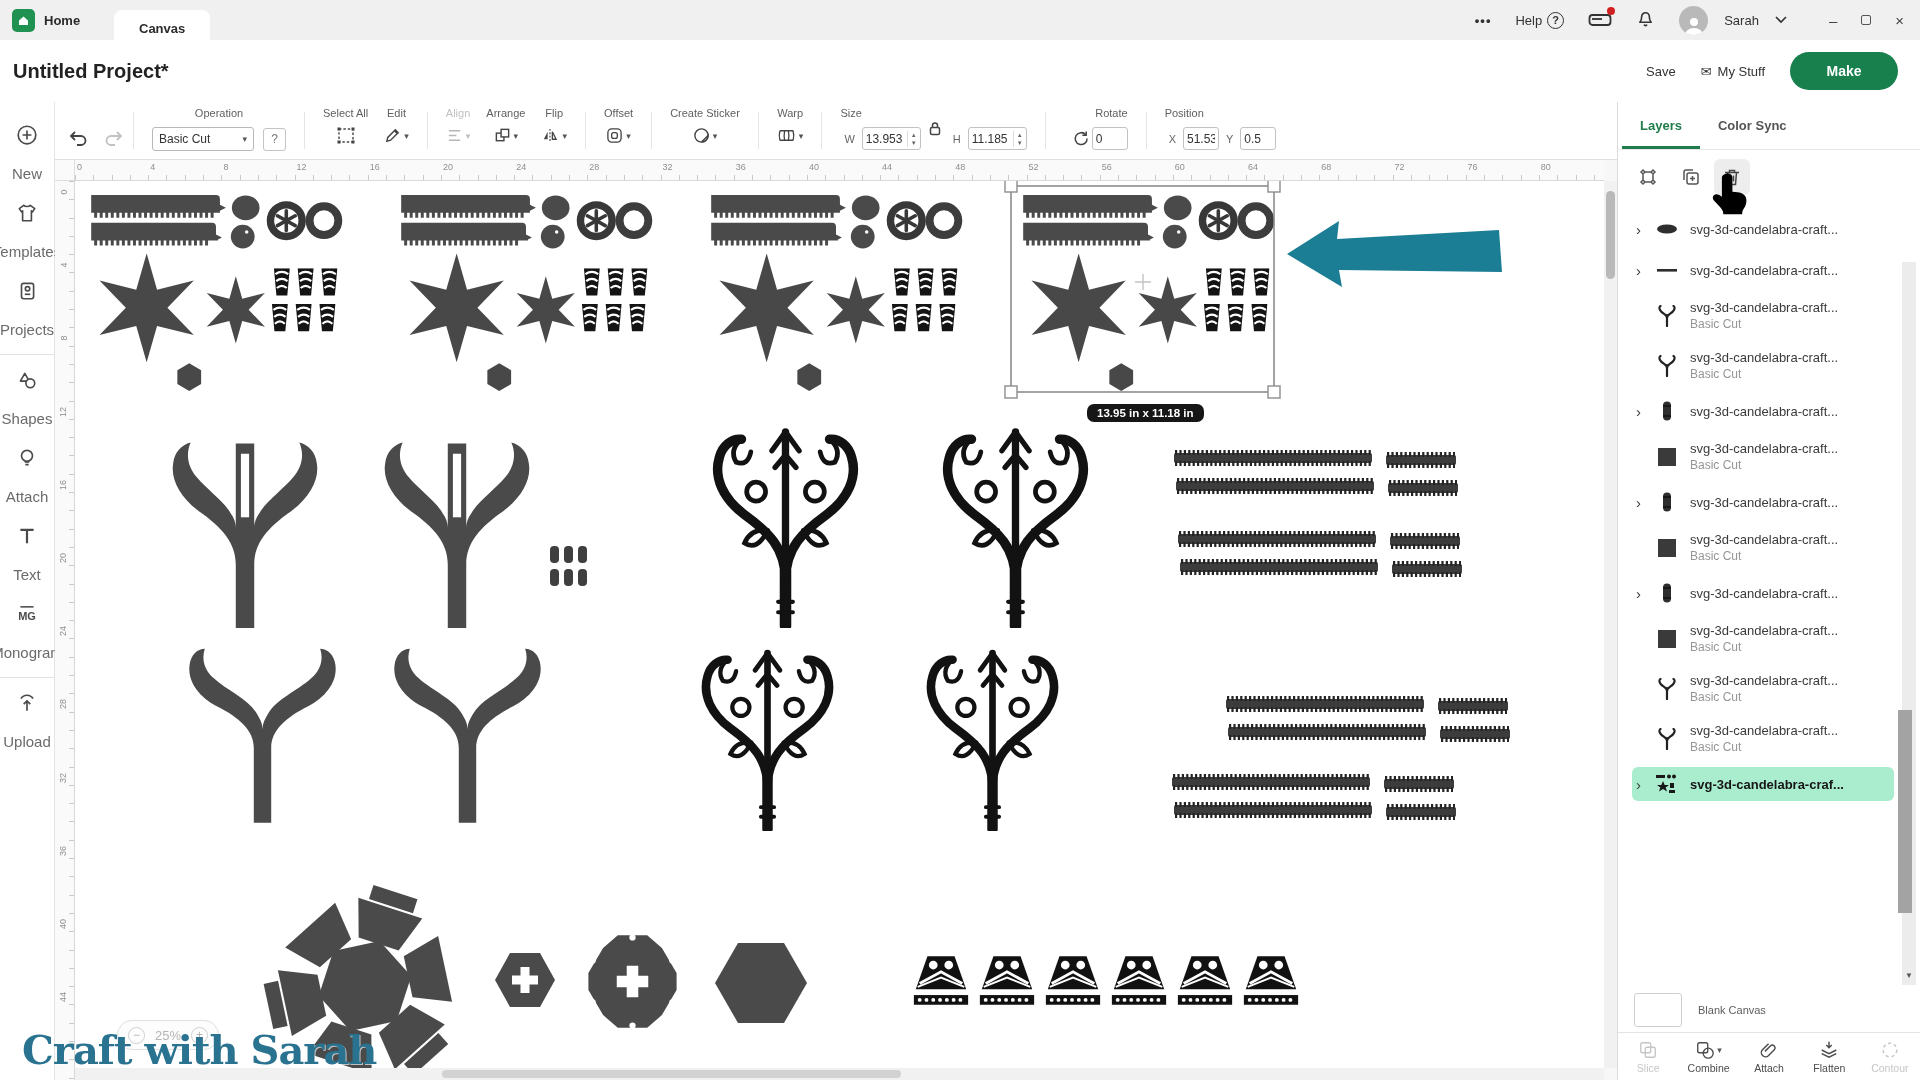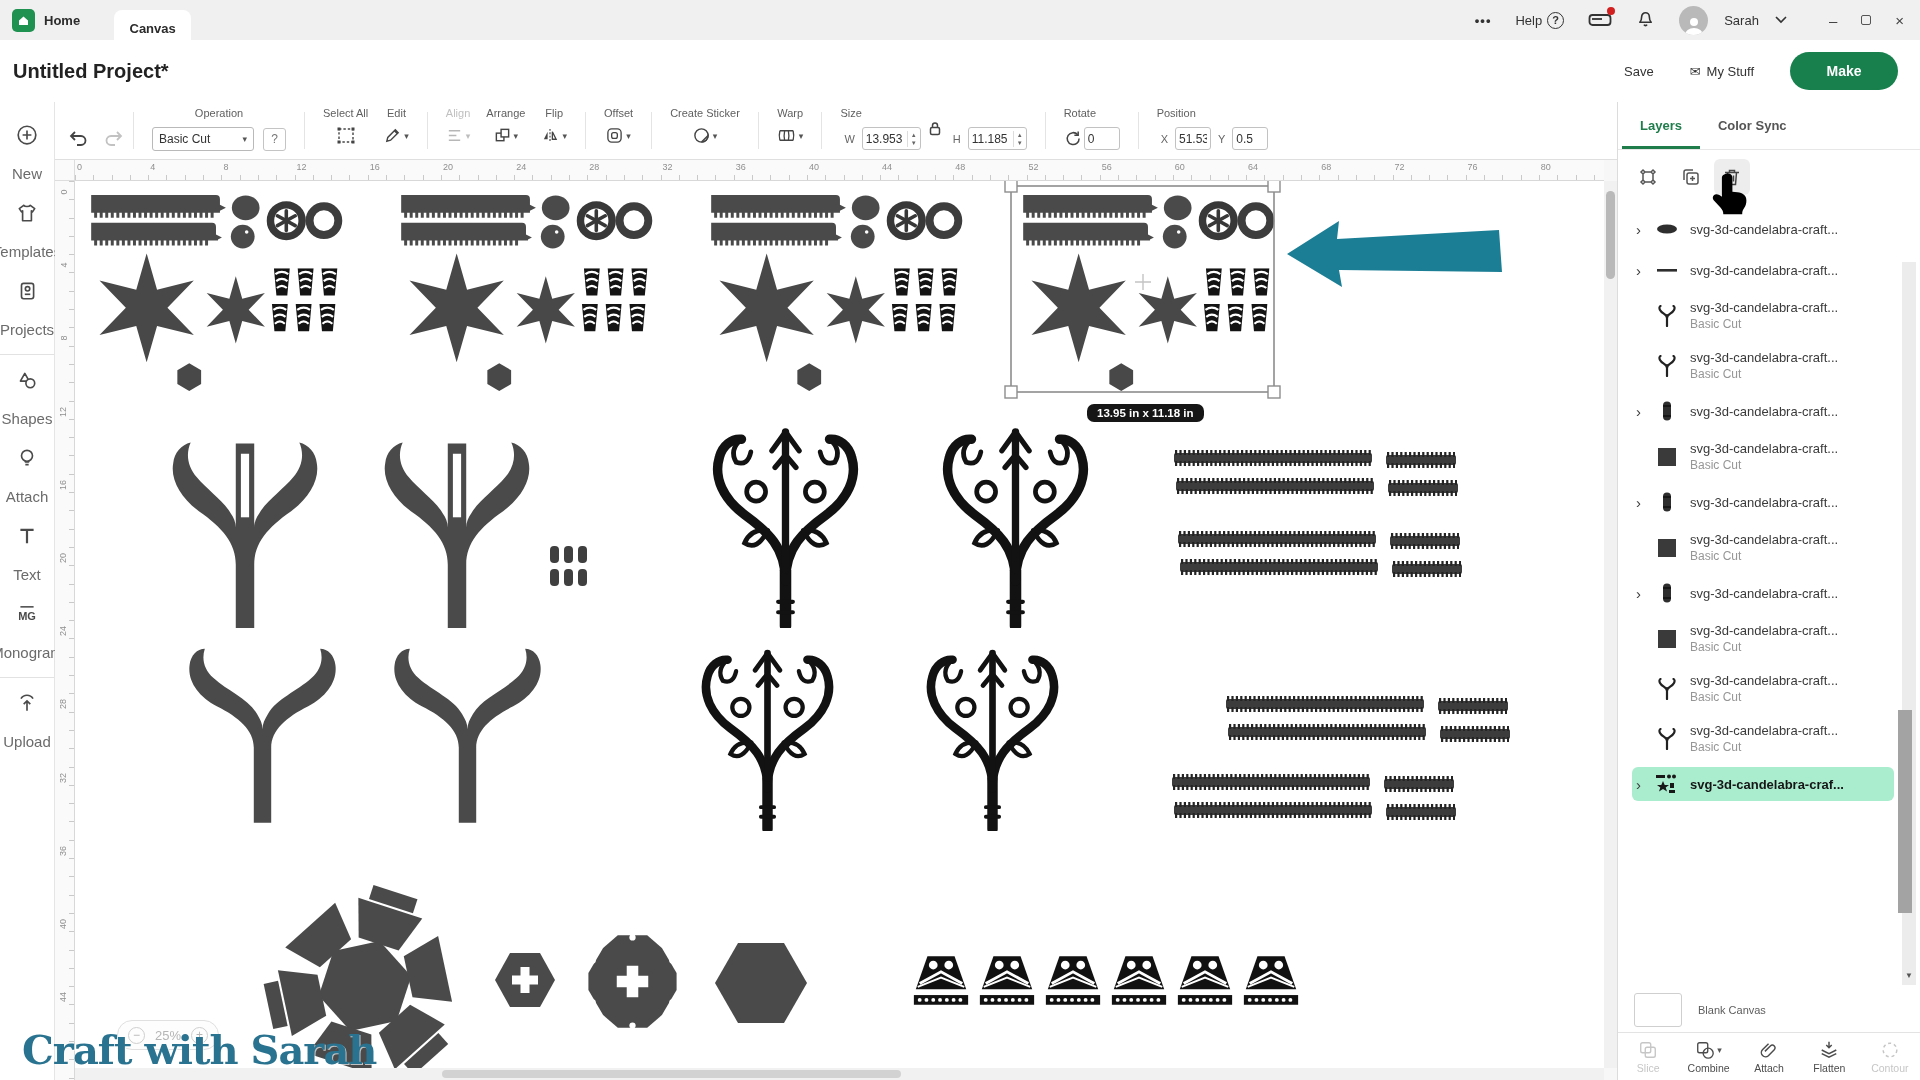--- a/index.html
+++ b/index.html
@@ -3,37 +3,37 @@
 <meta charset="utf-8">
 <style>
   * { margin:0; padding:0; box-sizing:border-box; }
   html,body { width:1920px; height:1080px; overflow:hidden; background:#fff;
     font-family:"Liberation Sans", sans-serif; color:#333; }
 
   
   .topbar { position:absolute; left:0; top:0; width:1920px; height:40px; background:#f0f0f0; display:flex; align-items:center; }
   .logo { width:23px; height:23px; border-radius:5px; background:#1f9150; margin-left:12px; display:flex; align-items:center; justify-content:center; }
   .tab-home { margin-left:9px; font-size:13px; font-weight:bold; color:#2b2b2b; }
-  .tab-canvas { margin-left:34px; width:77px; height:36px; margin-top:16px; background:#fff; border-radius:8px 8px 0 0; display:flex; align-items:center; justify-content:center; font-size:13px; font-weight:bold; color:#2b2b2b; }
+  .tab-canvas { margin-left:34px; width:96px; height:36px; margin-top:16px; background:#fff; border-radius:8px 8px 0 0; display:flex; align-items:center; justify-content:center; font-size:13px; font-weight:bold; color:#2b2b2b; }
   .topbar-right { margin-left:auto; display:flex; align-items:center; gap:24px; padding-right:16px; }
   .ellipsis { font-size:13px; letter-spacing:1px; color:#333; font-weight:bold; }
   .help-wrap { display:flex; align-items:center; gap:5px; font-size:13px; }
   .circle-q { width:17px; height:17px; border:1.5px solid #333; border-radius:50%; font-size:11px; display:flex; align-items:center; justify-content:center; font-weight:bold; }
   .machine-wrap { position:relative; display:flex; }
   .red-dot { position:absolute; right:-3px; top:-4px; width:8px; height:8px; border-radius:50%; background:#d21f1f; }
   .avatar { width:29px; height:29px; border-radius:50%; background:#b9b9b9; overflow:hidden; display:flex; align-items:flex-end; justify-content:center; }
   .user-wrap { display:flex; align-items:center; gap:16px; font-size:13px; }
   .winbtns { display:flex; align-items:center; gap:24px; margin-left:18px; }
   .winbtn { font-size:15px; color:#444; }
   .maxbox { width:10px; height:10px; border:1.6px solid #555; border-radius:2px; }
 
   
   .projectbar { position:absolute; left:0; top:40px; width:1920px; height:62px; background:#fff; display:flex; align-items:center; }
   .proj-title { margin-left:13px; font-size:20px; font-weight:bold; color:#222; }
-  .proj-right { margin-left:auto; display:flex; align-items:center; gap:36px; padding-right:22px; }
+  .proj-right { margin-left:auto; display:flex; align-items:center; gap:25px; padding-right:22px; }
   .save-lbl { font-size:13px; color:#333; }
   .mystuff { display:flex; align-items:center; gap:6px; font-size:13px; }
   .make-btn { width:108px; height:38px; border-radius:19px; background:#17804d; color:#fff; font-size:14px; font-weight:bold; display:flex; align-items:center; justify-content:center; border:none; }
 
   
   .toolbar { position:absolute; left:55px; top:102px; right:303px; height:58px; background:#fff; border-bottom:1px solid #dfdfdf; display:flex; align-items:stretch; padding-left:14px; }
   .tb-sep { width:1px; background:#e4e4e4; margin:10px 10px; }
   .tb-ctl { display:flex; flex-direction:column; align-items:center; justify-content:flex-start; padding:5px 8px 0; }
   .tb-lbl { font-size:11px; color:#5f5f5f; height:16px; white-space:nowrap; }
   .tb-lbl.dis { color:#c0c0c0; }
@@ -437,21 +437,21 @@
       <div class="num">
         <input value="11.185" style="">
         <div class="steps">
             <span>▲</span>
             <span>▼</span>
           </div>
       </div>
     </div>
   </div>
   <div class="tb-sep"></div>
-  <div class="tb-ctl" style="align-items:flex-start;">
+  <div class="tb-ctl" style="align-items:flex-end;margin-left:8px;">
     <div class="tb-lbl">Rotate</div>
     <div class="tb-icorow">
       <svg width="17" height="17" viewBox="0 0 18 18">
           <path d="M14.5,5 a6.3,6.3 0 1 0 1.5,4" fill="none" stroke="#444" stroke-width="1.6"></path>
           <path d="M15,1.5 v4 h-4" fill="none" stroke="#444" stroke-width="1.6"></path>
         </svg>
       <div class="num small">
         <input value="0" style="">
       </div>
     </div>

